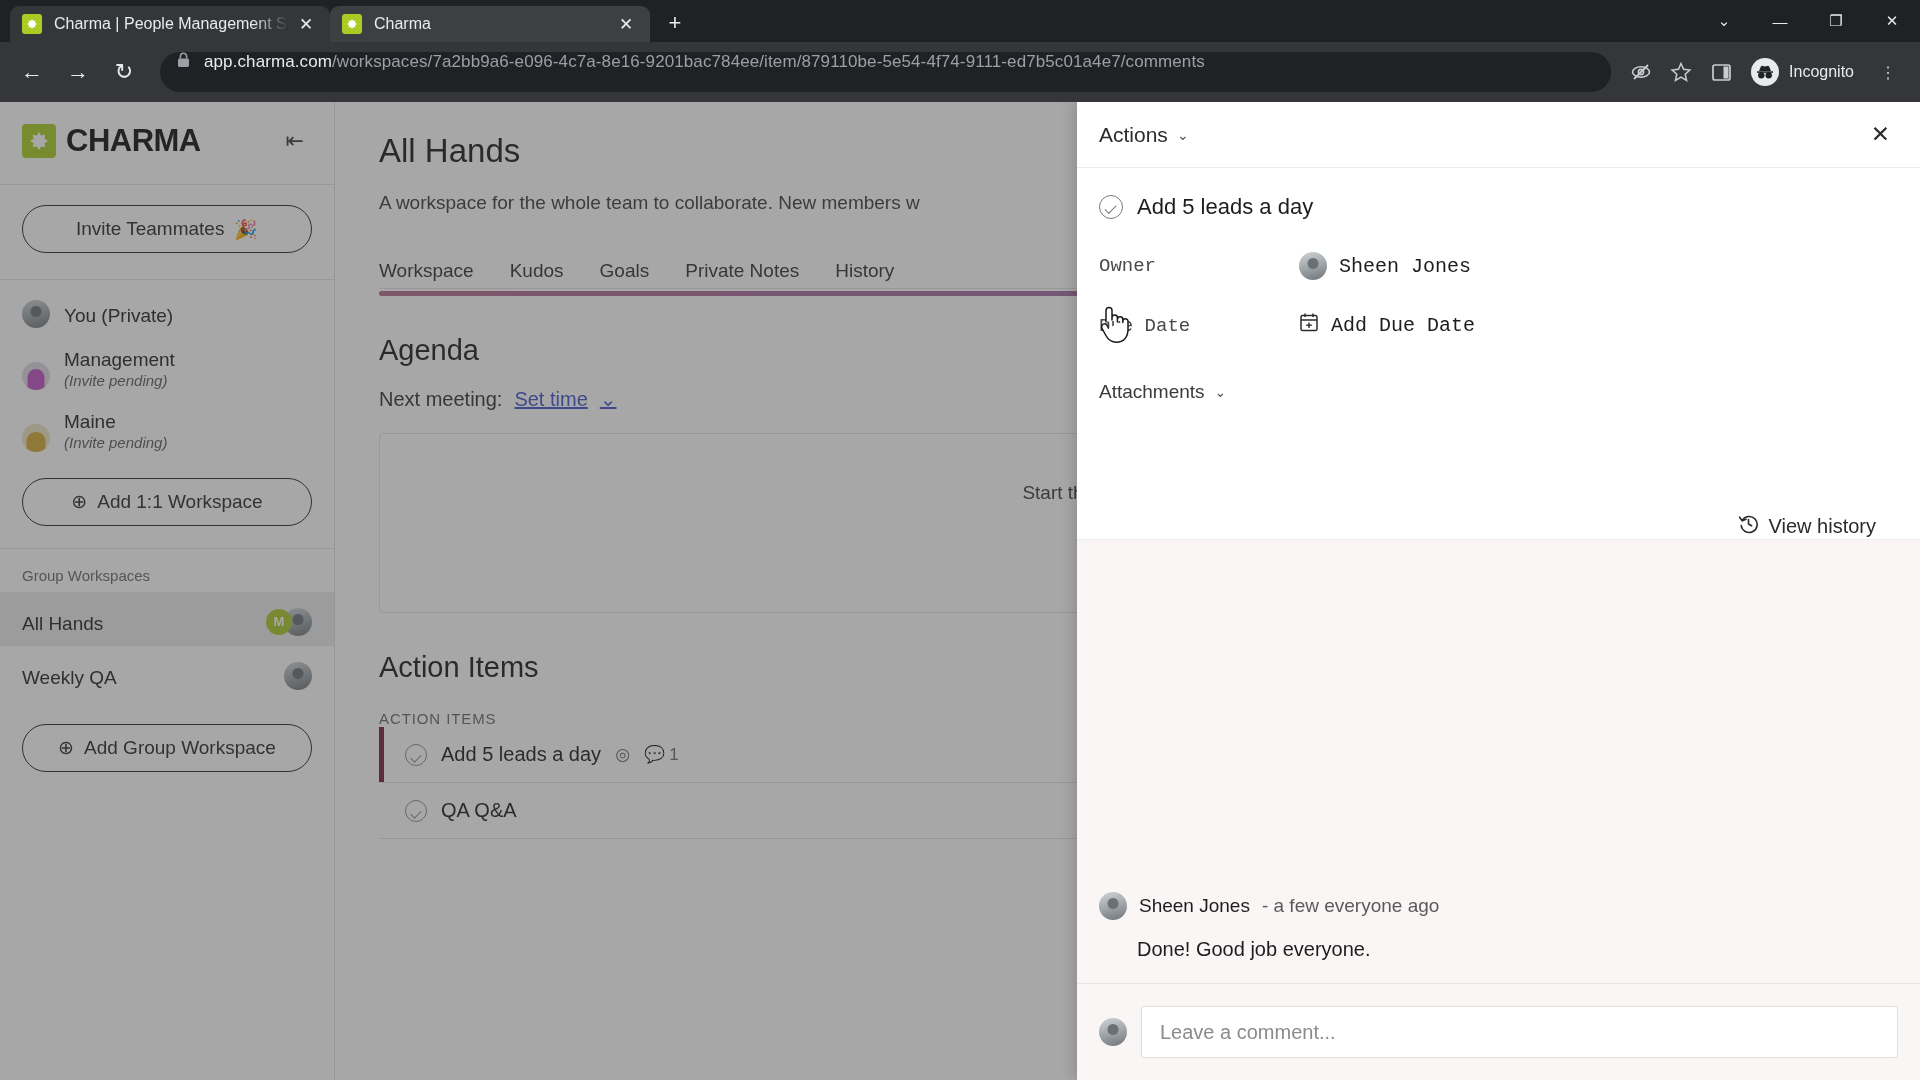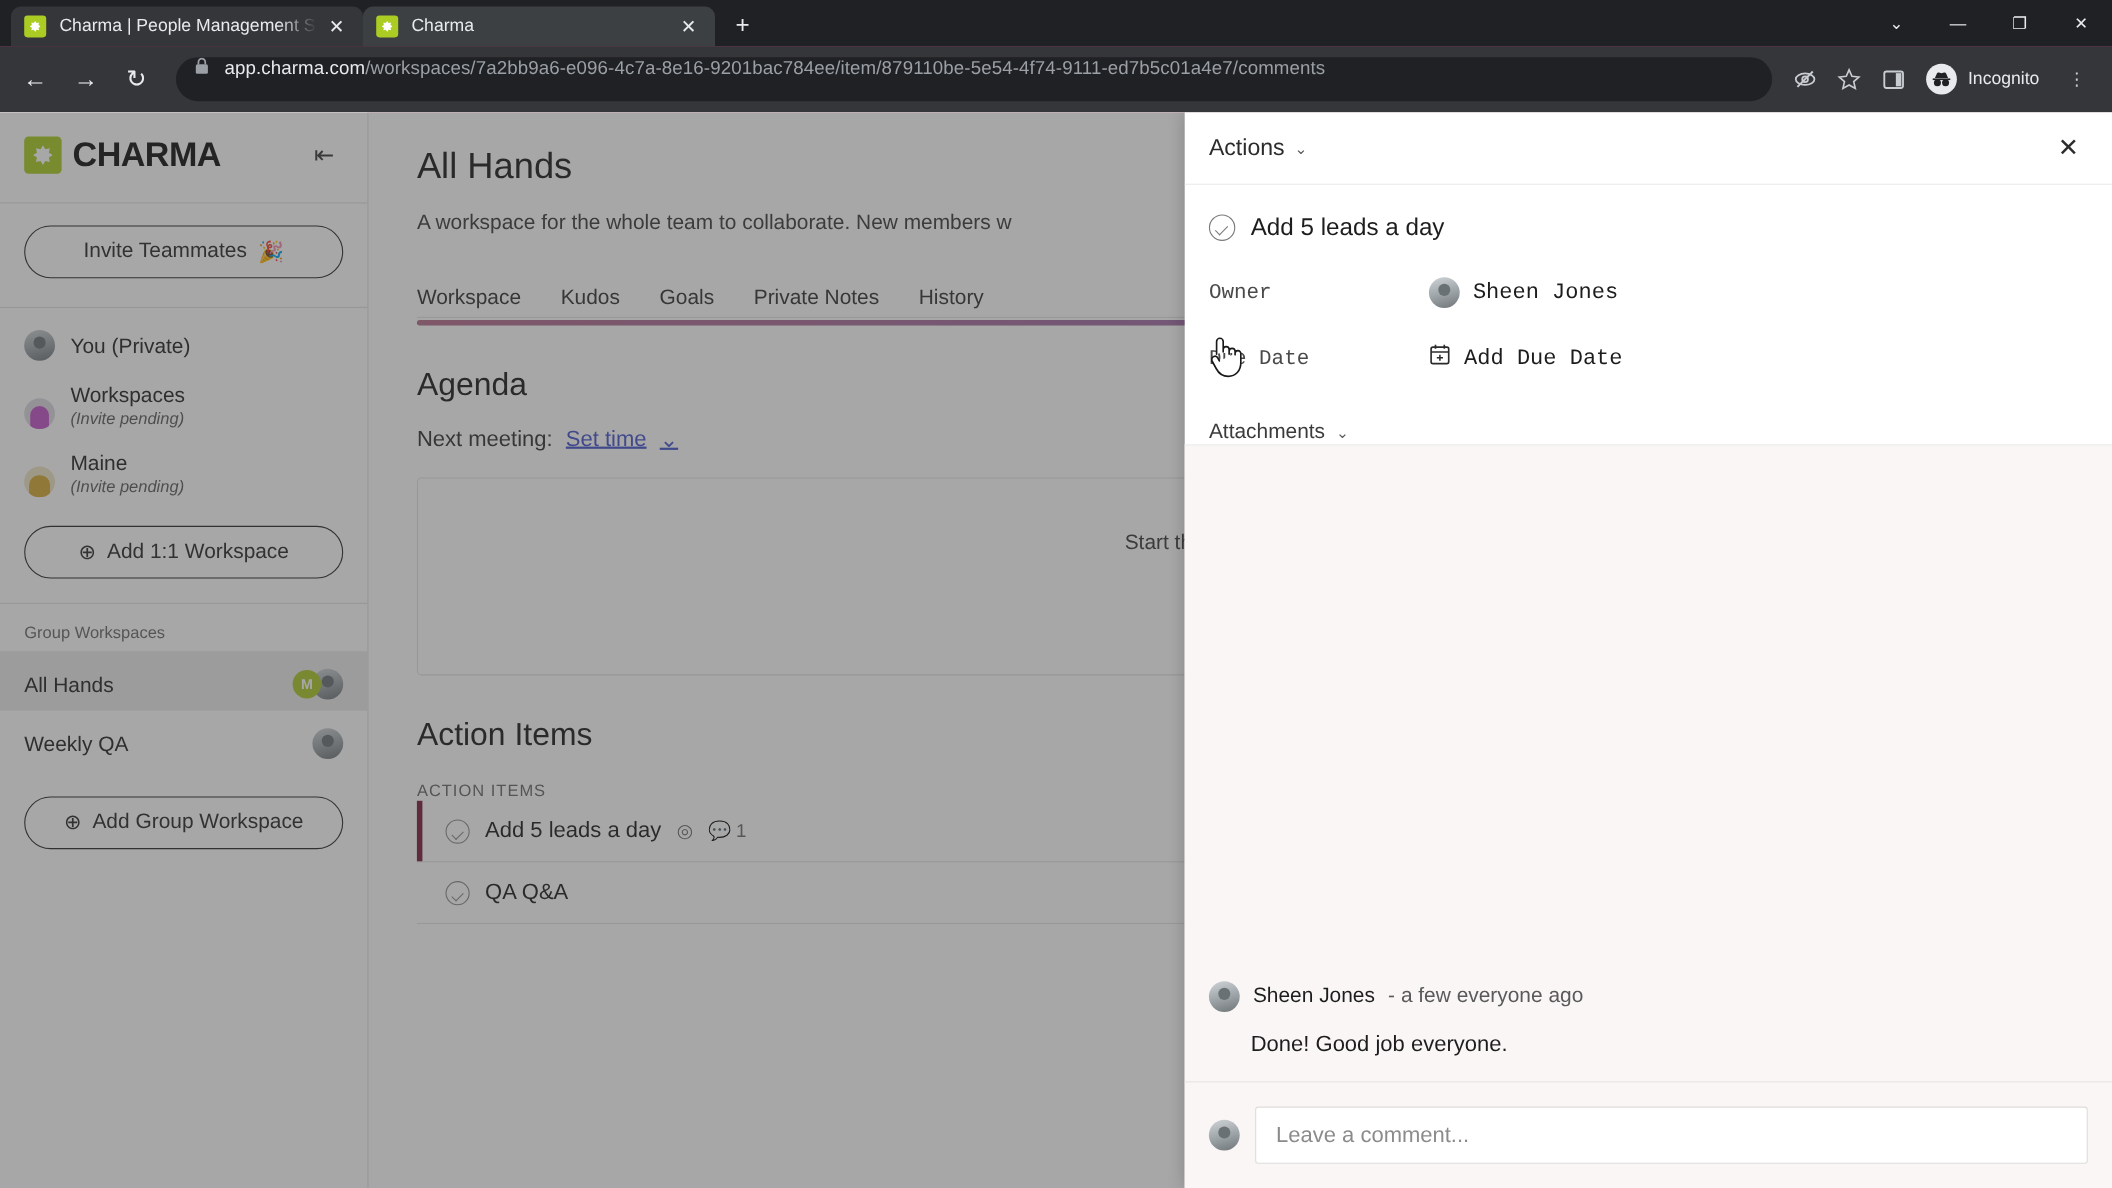--- a/index.html
+++ b/index.html
@@ -4,21 +4,21 @@
 <style>
   * { box-sizing: border-box; margin: 0; padding: 0; }
   html, body {
     width: 1920px; height: 1080px;
     overflow: hidden;
     font-family: "Liberation Sans", sans-serif;
     background: #202124;
   }
 
   
-  .browser { width: 1920px; height: 1080px; position: relative; background:#ec4899; }
+  .browser { width: 1920px; height: 1080px; position: relative; background:#404040; }
 
   .tabstrip {
     height: 42px; background: #202124;
     display: flex; align-items: flex-end; padding-left: 10px;
     position: relative;
   }
   .tab {
     height: 36px; display: flex; align-items: center;
     padding: 0 12px; border-radius: 9px 9px 0 0;
     min-width: 200px; position: relative;
@@ -379,21 +379,21 @@
         <div class="sidebar-sep"></div>
 
 
         <div class="ws-item">
           <span class="avatar photo"></span>
           <span class="ws-name">You (Private)</span>
         </div>
         <div class="ws-item">
           <span class="avatar purple"></span>
           <span>
-            <span class="ws-name">Workspaces</span><br>
+            <span class="ws-name">Management</span><br>
             <span class="ws-sub">(Invite pending)</span>
           </span>
         </div>
         <div class="ws-item">
           <span class="avatar gold"></span>
           <span>
             <span class="ws-name">Maine</span><br>
             <span class="ws-sub">(Invite pending)</span>
           </span>
         </div>
@@ -522,20 +522,30 @@
             </span>
             <span>Add Due Date</span>
           </span>
         </div>
 
         <div class="attach-head">
           <span>Attachments</span>
           <span class="caret">⌄</span>
         </div>
 
+        <div class="history-row">
+          <span>
+            <svg width="21" height="21" viewBox="0 0 21 21">
+                <path d="M4.2 7.5a8 8 0 1 1-1 5" stroke="#2a2a2a" stroke-width="1.6" fill="none" stroke-linecap="round"></path>
+                <polyline points="1.6,4.2 4.2,7.8 8,6.2" stroke="#2a2a2a" stroke-width="1.6" fill="none" stroke-linecap="round" stroke-linejoin="round"></polyline>
+                <polyline points="10.5,6.5 10.5,11 13.6,12.8" stroke="#2a2a2a" stroke-width="1.6" fill="none" stroke-linecap="round"></polyline>
+              </svg>
+          </span>
+          <span>View history</span>
+        </div>
       </div>
 
       <div class="comments">
         <div class="comment">
           <div class="comment-head">
             <span class="avatar photo"></span>
             <span class="comment-author">Sheen Jones</span>
             <span class="comment-time">- a few everyone ago</span>
           </div>
           <div class="comment-body">Done! Good job everyone.</div>

